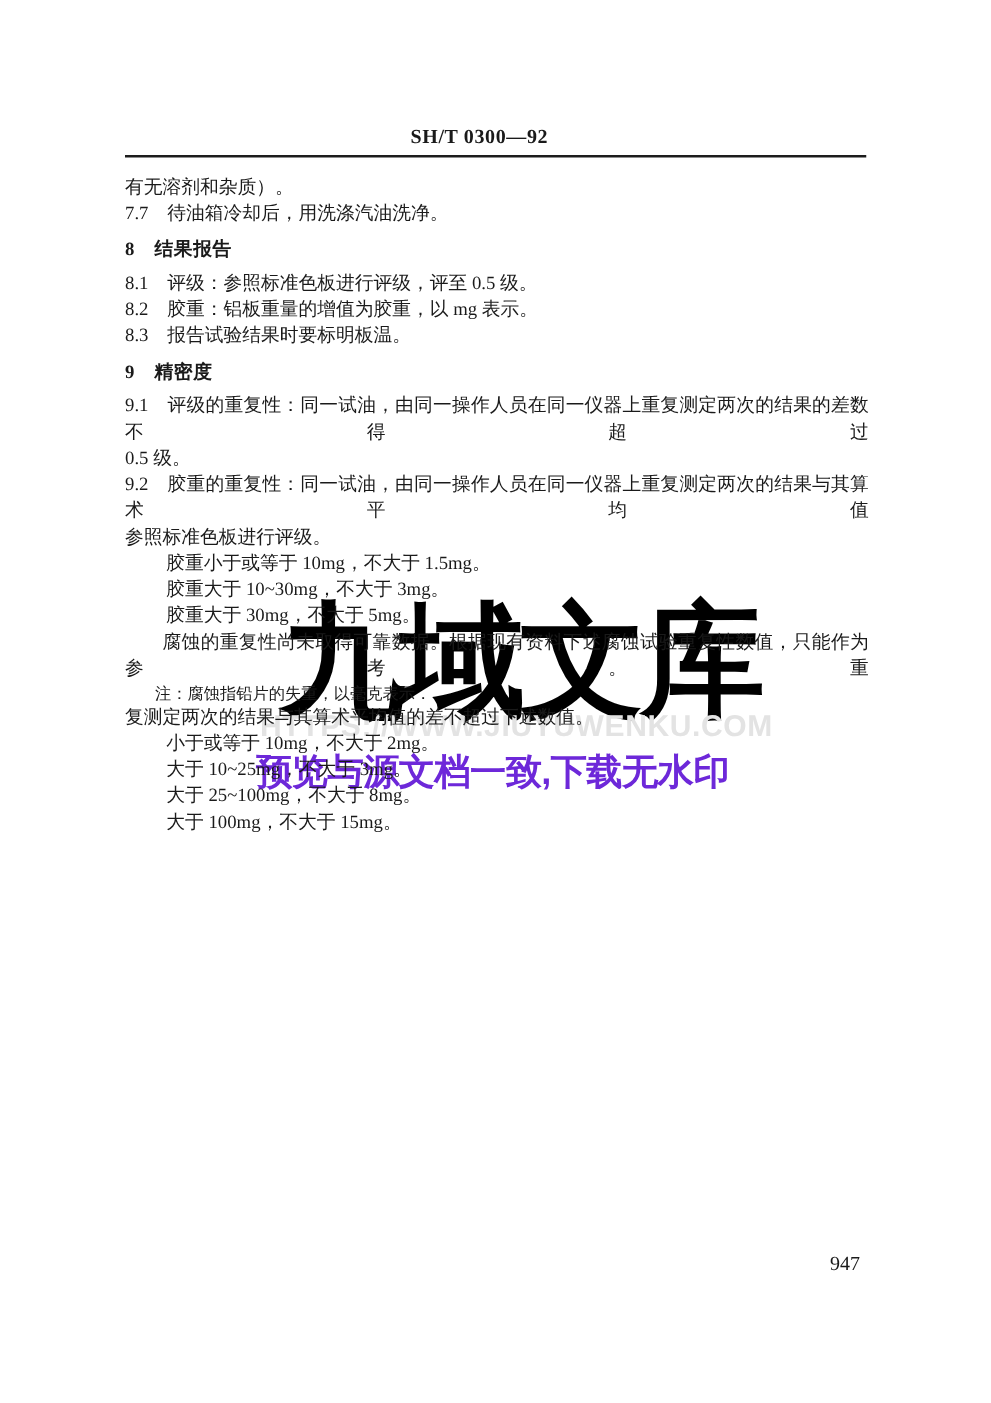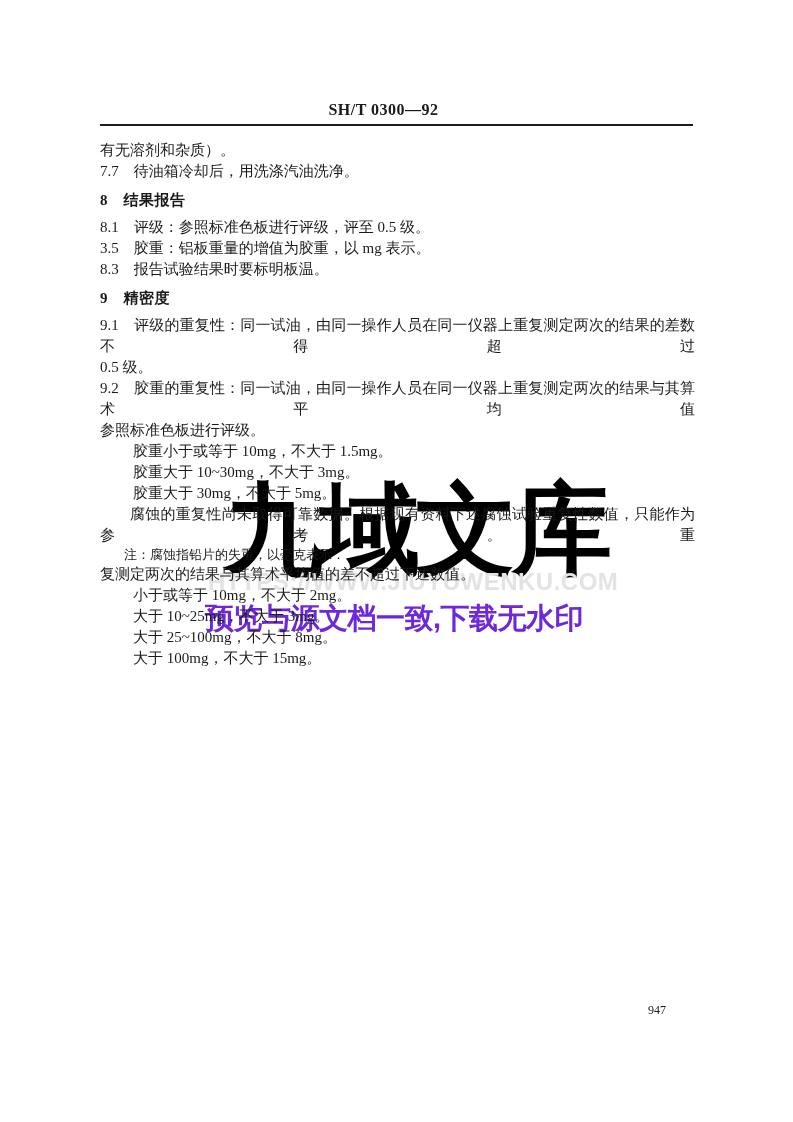--- a/index.html
+++ b/index.html
@@ -82,22 +82,22 @@
   .line.indent { padding-left: 33px; }
   .line.note {
     padding-left: 24px;
     font-size: 13px;
     line-height: 18px;
   }
 
   
   .page-number {
     position: absolute; left: 648px; top: 1003px;
-    width: 40px; text-align: left;
-    font-size: 12px;
+    width: 40px; text-align: right;
+    font-size: 16px;
     z-index: 1;
   }
 </style>
 </head>
 <body>
 
 <div class="page">
 
   <header class="running-head">
     <span class="std-no">SH/T 0300—92</span>
@@ -108,21 +108,21 @@
     <div class="wm-brand">九域文库</div>
     <div class="wm-url">HTTPS://WWW.JIUYUWENKU.COM</div>
     <div class="wm-tagline">预览与源文档一致,下载无水印</div>
   </div>
 
   <main class="doc">
       <div class="line body">有无溶剂和杂质）。</div>
       <div class="line body">7.7　待油箱冷却后，用洗涤汽油洗净。</div>
       <div class="line heading">8　结果报告</div>
       <div class="line body">8.1　评级：参照标准色板进行评级，评至 0.5 级。</div>
-      <div class="line body">3.5　胶重：铝板重量的增值为胶重，以 mg 表示。</div>
+      <div class="line body">8.2　胶重：铝板重量的增值为胶重，以 mg 表示。</div>
       <div class="line body">8.3　报告试验结果时要标明板温。</div>
       <div class="line heading">9　精密度</div>
       <div class="line fill">9.1　评级的重复性：同一试油，由同一操作人员在同一仪器上重复测定两次的结果的差数不得超过</div>
       <div class="line body">0.5 级。</div>
       <div class="line fill">9.2　胶重的重复性：同一试油，由同一操作人员在同一仪器上重复测定两次的结果与其算术平均值</div>
       <div class="line body">参照标准色板进行评级。</div>
       <div class="line indent">胶重小于或等于 10mg，不大于 1.5mg。</div>
       <div class="line indent">胶重大于 10~30mg，不大于 3mg。</div>
       <div class="line indent">胶重大于 30mg，不大于 5mg。</div>
       <div class="line fill-indent">腐蚀的重复性尚未取得可靠数据。根据现有资料下述腐蚀试验重复性数值，只能作为参考。重</div>

